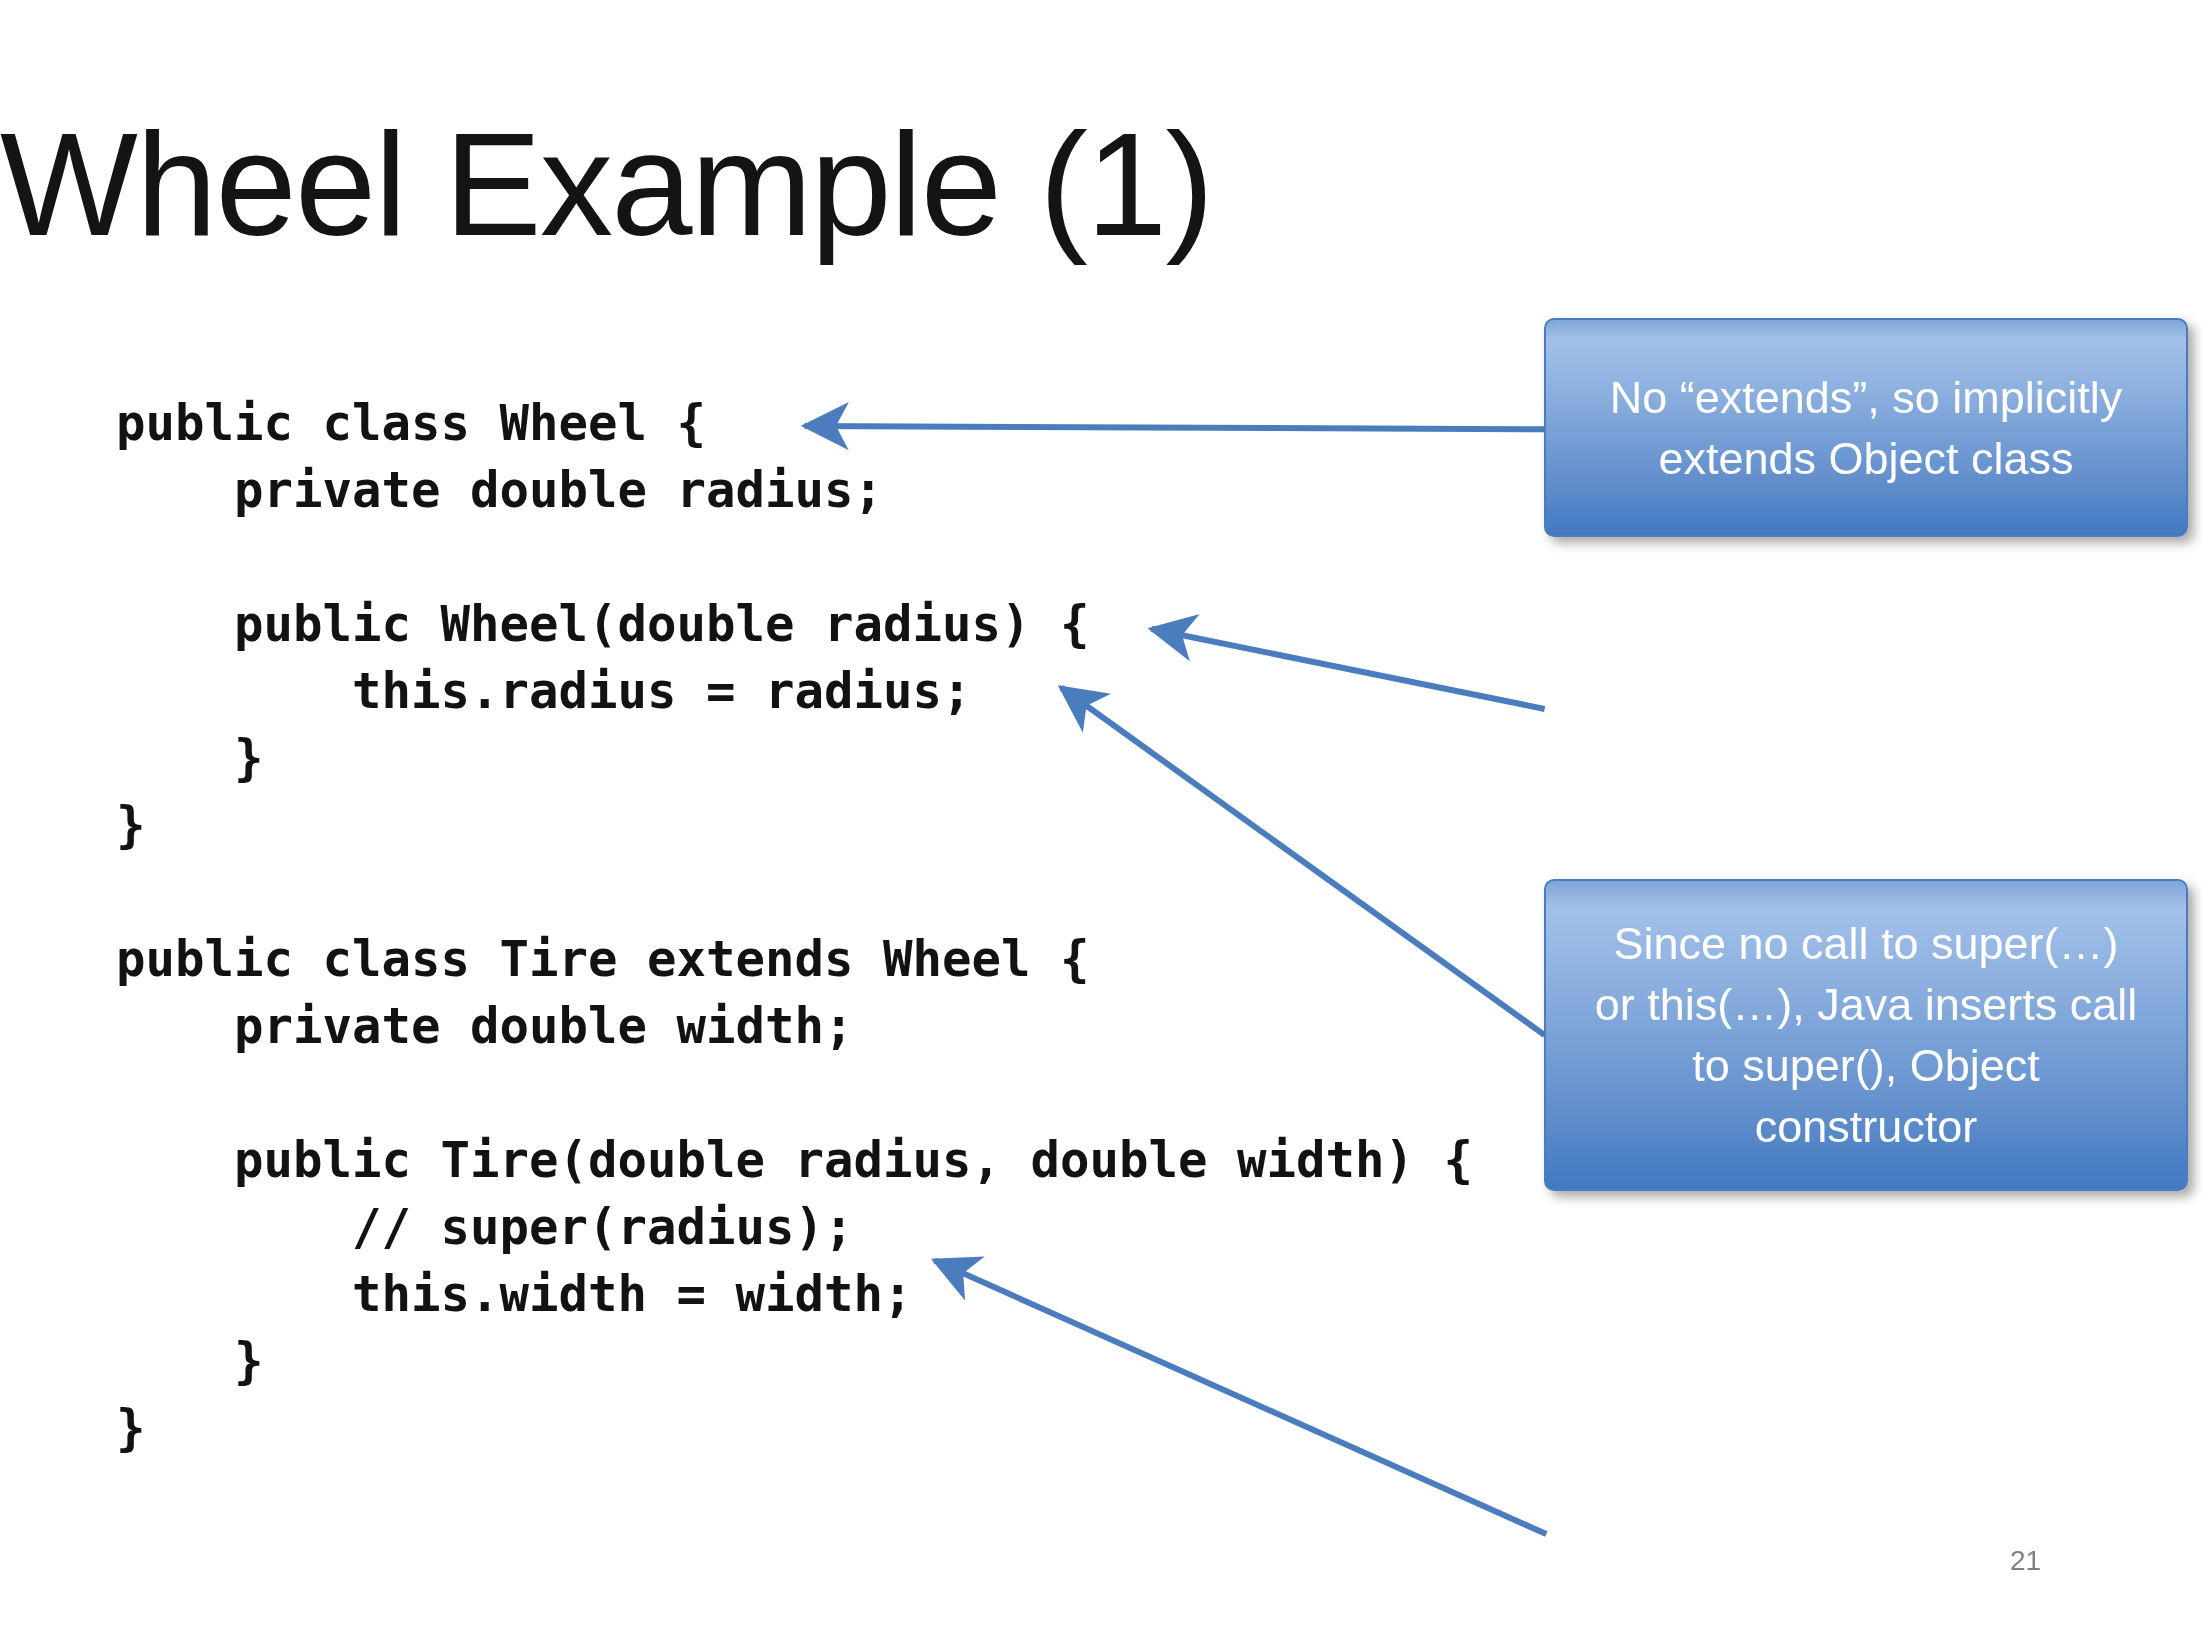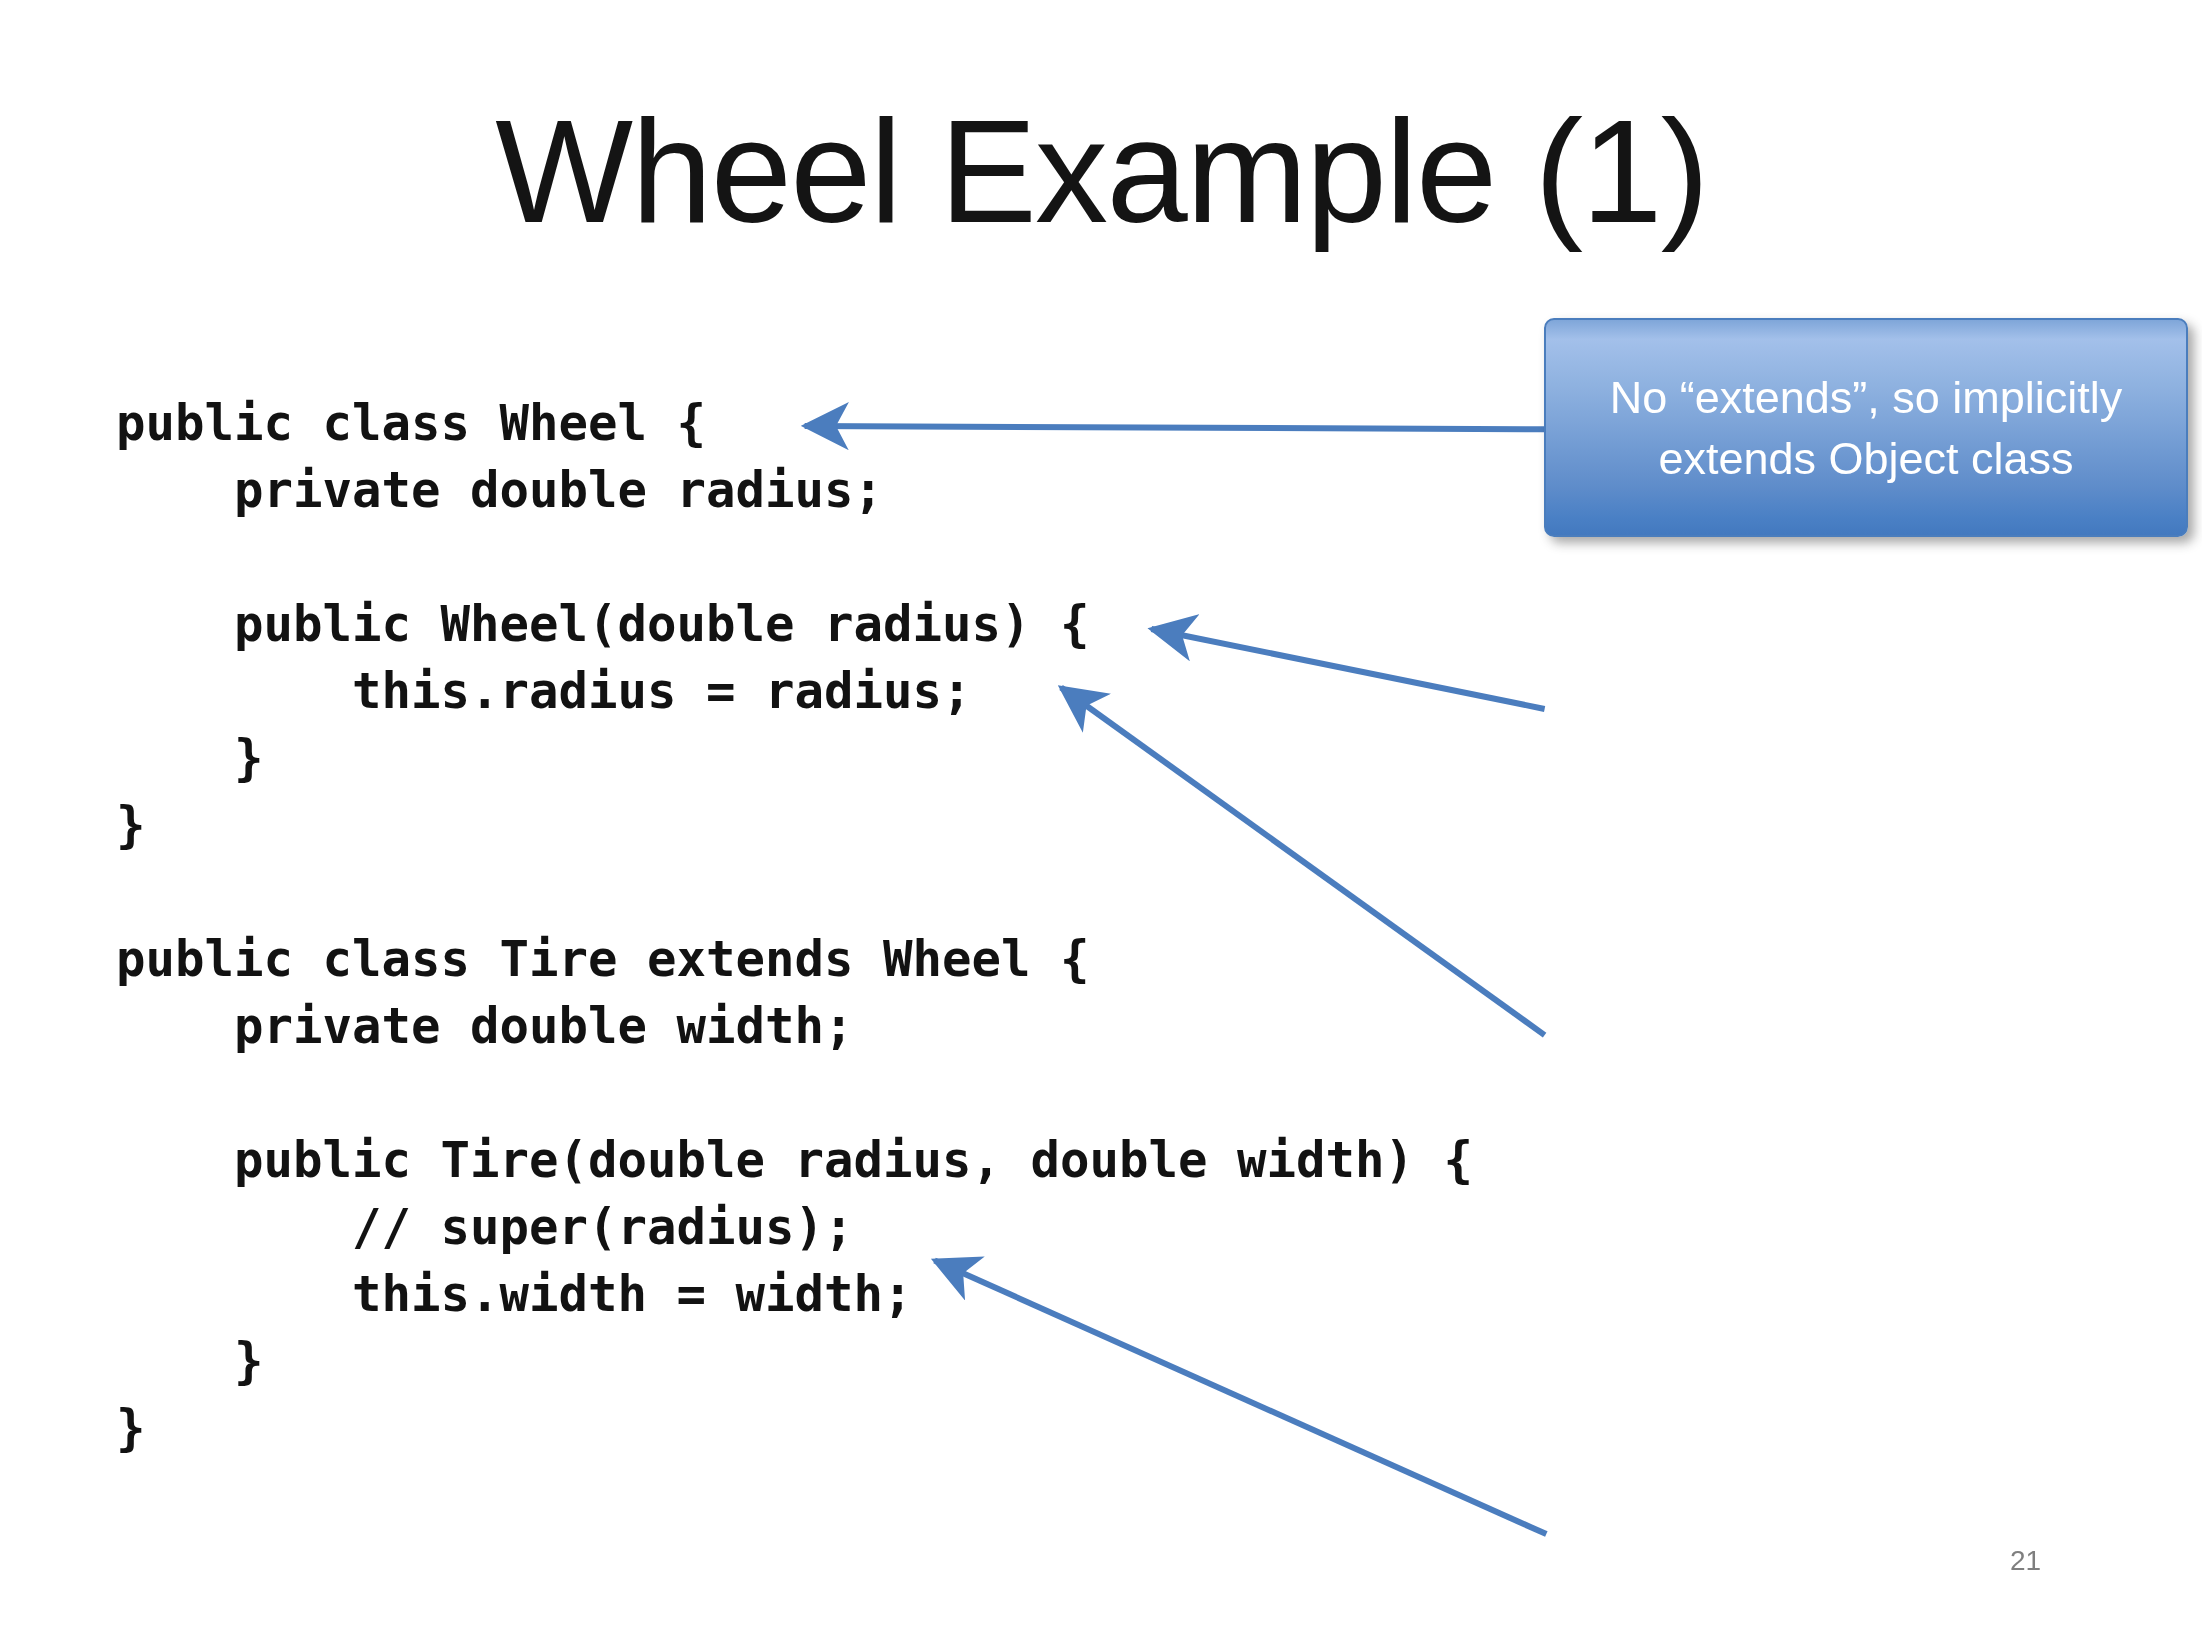--- a/index.html
+++ b/index.html
@@ -10,24 +10,24 @@
   .slide {
     position: relative;
     width: 2203px;
     height: 1652px;
     background: #ffffff;
     overflow: hidden;
     font-family: "Liberation Sans", sans-serif;
   }
   .slide-title {
     position: absolute;
-    top: 88px;
+    top: 101px;
     left: 0;
     width: 2203px;
-    text-align: center;
+    text-align: left;
     font-size: 146px;
     font-weight: 400;
     color: #141414;
     letter-spacing: -1.7px;
   }
   .code-block {
     position: absolute;
     left: 116px;
     top: 390px;
     margin: 0;
@@ -119,18 +119,22 @@
     <line x1="1795" y1="499" x2="935" y2="495" stroke="#4b7dbe" stroke-width="7" marker-end="url(#head)"></line>
     <line x1="1795" y1="824" x2="1338" y2="731" stroke="#4b7dbe" stroke-width="7" marker-end="url(#head)"></line>
     <line x1="1795" y1="1203" x2="1233" y2="799" stroke="#4b7dbe" stroke-width="7" marker-end="url(#head)"></line>
     <line x1="1797" y1="1783" x2="1086" y2="1465" stroke="#4b7dbe" stroke-width="7" marker-end="url(#head)"></line>
   </svg>
 
   <div class="callout callout-1">No “extends”, so implicitly
 extends Object class</div>
 
 
+  <div class="callout callout-3">Since no call to super(…)
+or this(…), Java inserts call
+to super(), Object
+constructor</div>
 
 
   <div class="page-number">21</div>
 
 </div>
 
 
 </body></html>

